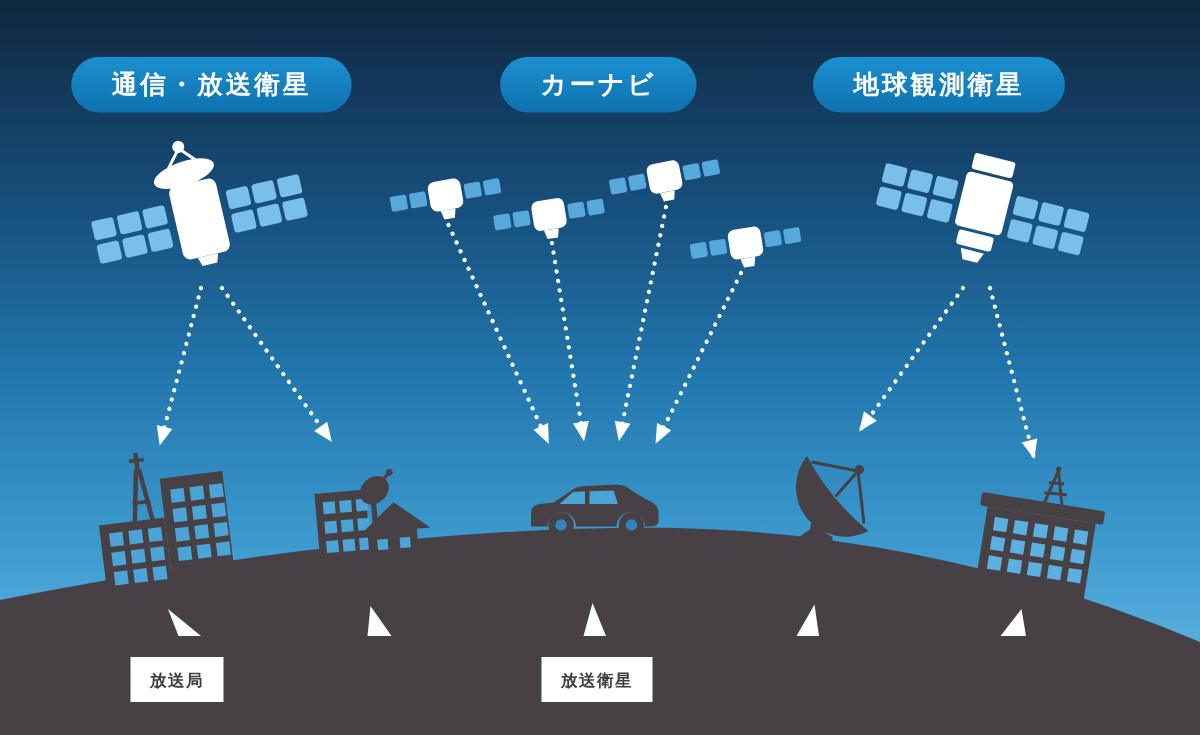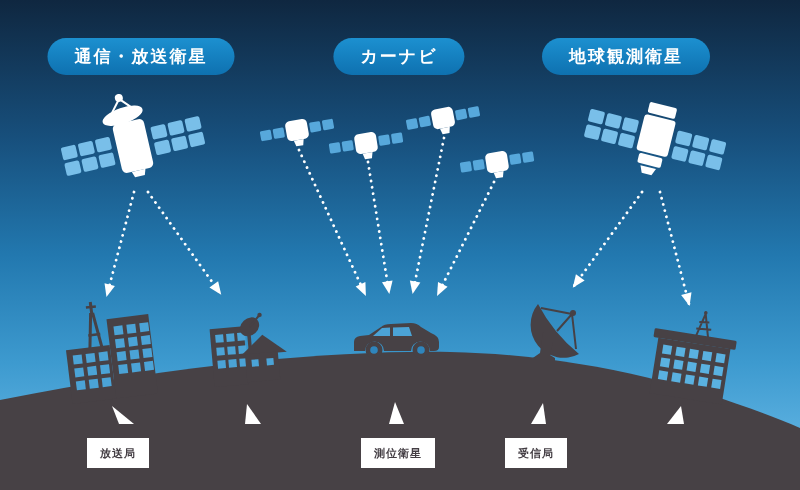--- a/index.html
+++ b/index.html
@@ -253,16 +253,15 @@
     <path d="M543,403 L531,424 L546,424 Z"></path>
     <path d="M681,406 L667,424 L684,424 Z"></path>
   </g>
 </svg>
 
 <div class="pill" style="left:141px">通信・放送衛星</div>
 <div class="pill" style="left:399px">カーナビ</div>
 <div class="pill" style="left:626px">地球観測衛星</div>
 
 <div class="glabel" style="left:118px">放送局</div>
-<div class="glabel" style="left:398px">測位衛星</div>
-<div class="glabel" style="left:536px">受信局</div>
+<div class="glabel" style="left:398px">放送衛星</div>
 
 </div>
 
 </body></html>

